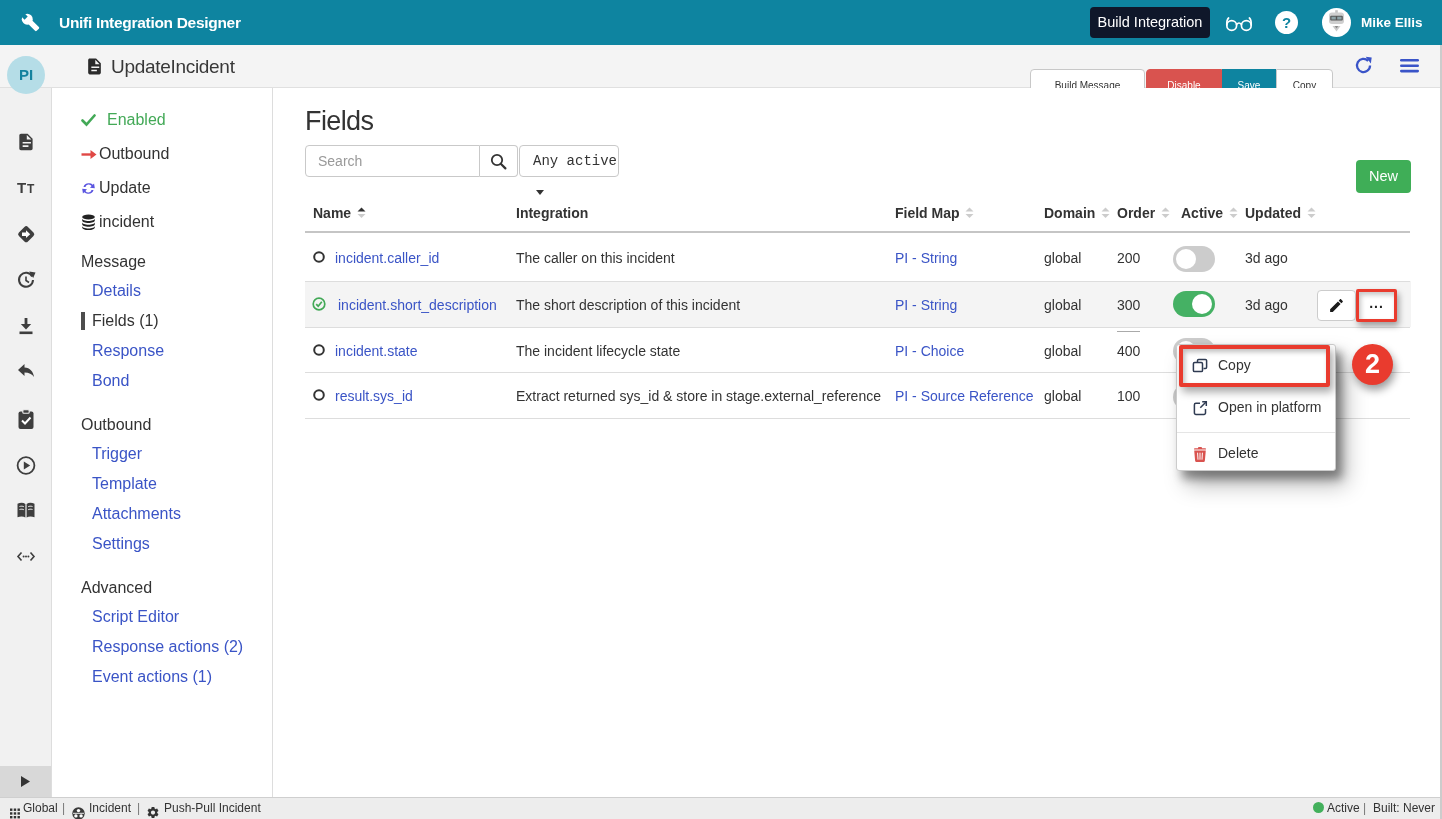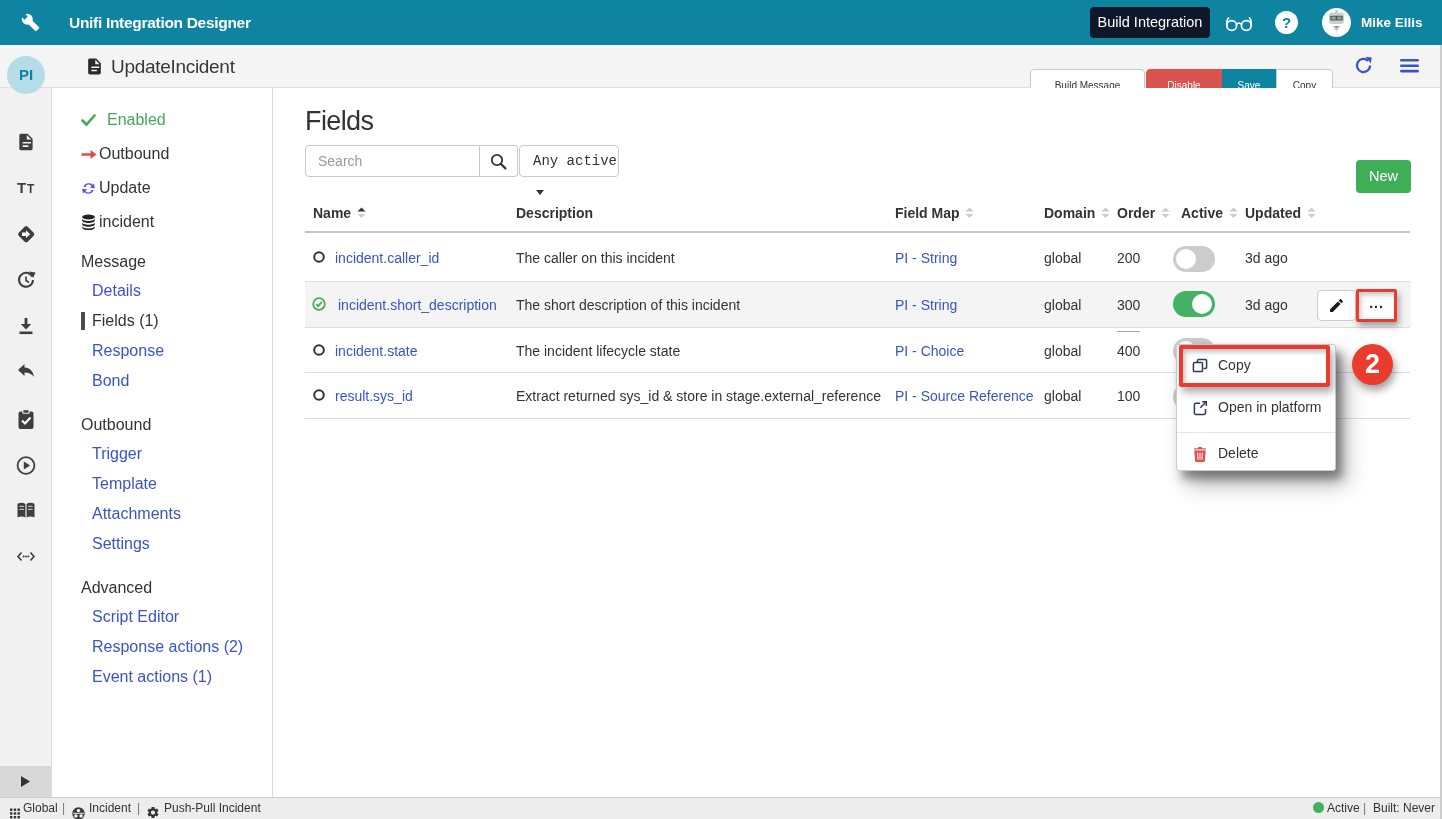--- a/index.html
+++ b/index.html
@@ -2,21 +2,21 @@
 <html><head>
 <meta charset="utf-8">
 <style>
 * { margin:0; padding:0; box-sizing:border-box; }
 html,body { width:1442px; height:819px; overflow:hidden; }
 body { font-family:"Liberation Sans", sans-serif; }
 #app { position:relative; width:1442px; height:819px; background:#fff; overflow:hidden; }
 .abs { position:absolute; }
 
 #navbar { position:absolute; left:0; top:0; width:1442px; height:45px; background:#0e84a0; }
-#brand { position:absolute; left:69px; top:0; height:45px; line-height:45px; color:#fff; font-size:15.5px; font-weight:bold; letter-spacing:-0.3px; }
+#brand { position:absolute; left:59px; top:0; height:45px; line-height:45px; color:#fff; font-size:15.5px; font-weight:bold; letter-spacing:-0.3px; }
 #envname { position:absolute; left:257px; top:0; height:45px; line-height:45px; color:#fff; font-size:14px;margin-top:36px; }
 #btn-build-integration { position:absolute; left:1090px; top:7px; width:120px; height:31px; background:#0f172a; border-radius:4px; color:#fff; font-size:14.5px; text-align:center; line-height:31px; }
 #help-circle { position:absolute; left:1275px; top:11px; width:23px; height:23px; border-radius:50%; background:#fff; color:#0e84a0; font-weight:bold; font-size:15px; text-align:center; line-height:23px; }
 #avatar { position:absolute; left:1322px; top:8px; width:29px; height:29px; border-radius:50%; background:#fff; overflow:hidden; }
 #username { position:absolute; left:1361px; top:0; height:45px; line-height:45px; color:#fff; font-size:13.5px; font-weight:bold; }
 
 #toolbar { position:absolute; left:0; top:45px; width:1442px; height:43px; background:#f4f4f4; border-bottom:1px solid #e0e0e0; }
 #pi-circle { position:absolute; left:7px; top:56px; width:38px; height:38px; border-radius:50%; background:#b5dde7; color:#14829e; font-weight:bold; font-size:15px; text-align:center; line-height:38px; z-index:5; }
 #doc-title { position:absolute; left:111px; top:45px; height:43px; line-height:43px; font-size:19px; color:#383838; letter-spacing:-0.3px; }
 .tbtn { position:absolute; top:50px; height:33px; background:#fff; border:1px solid #c8c8c8; color:#333; font-size:10px; text-align:center; line-height:31px;margin-top:19px; }
@@ -295,21 +295,21 @@
         <polygon points="0,0 8,0 4,5" fill="#333"></polygon>
       </svg></div>
   <div id="btn-new">New</div>
 
   <div id="table">
 
     <div class="th" style="left:313px">Name <svg width="9" height="12" viewBox="0 0 9 12" style="margin-left:2px;vertical-align:-1px">
           <polygon points="0.5,4.5 8.5,4.5 4.5,0.5" fill="#333"></polygon>
           <polygon points="0.5,7 8.5,7 4.5,11" fill="#ccc"></polygon>
         </svg></div>
-    <div class="th" style="left:516px">Description</div>
+    <div class="th" style="left:516px">Integration</div>
     <div class="th" style="left:895px">Field Map <svg width="9" height="12" viewBox="0 0 9 12" style="margin-left:2px;vertical-align:-1px">
           <polygon points="0.5,4.5 8.5,4.5 4.5,0.5" fill="#ccc"></polygon>
           <polygon points="0.5,7 8.5,7 4.5,11" fill="#ccc"></polygon>
         </svg></div>
     <div class="th" style="left:1044px">Domain <svg width="9" height="12" viewBox="0 0 9 12" style="margin-left:2px;vertical-align:-1px">
           <polygon points="0.5,4.5 8.5,4.5 4.5,0.5" fill="#ccc"></polygon>
           <polygon points="0.5,7 8.5,7 4.5,11" fill="#ccc"></polygon>
         </svg></div>
     <div class="th" style="left:1117px">Order <svg width="9" height="12" viewBox="0 0 9 12" style="margin-left:2px;vertical-align:-1px">
           <polygon points="0.5,4.5 8.5,4.5 4.5,0.5" fill="#ccc"></polygon>

